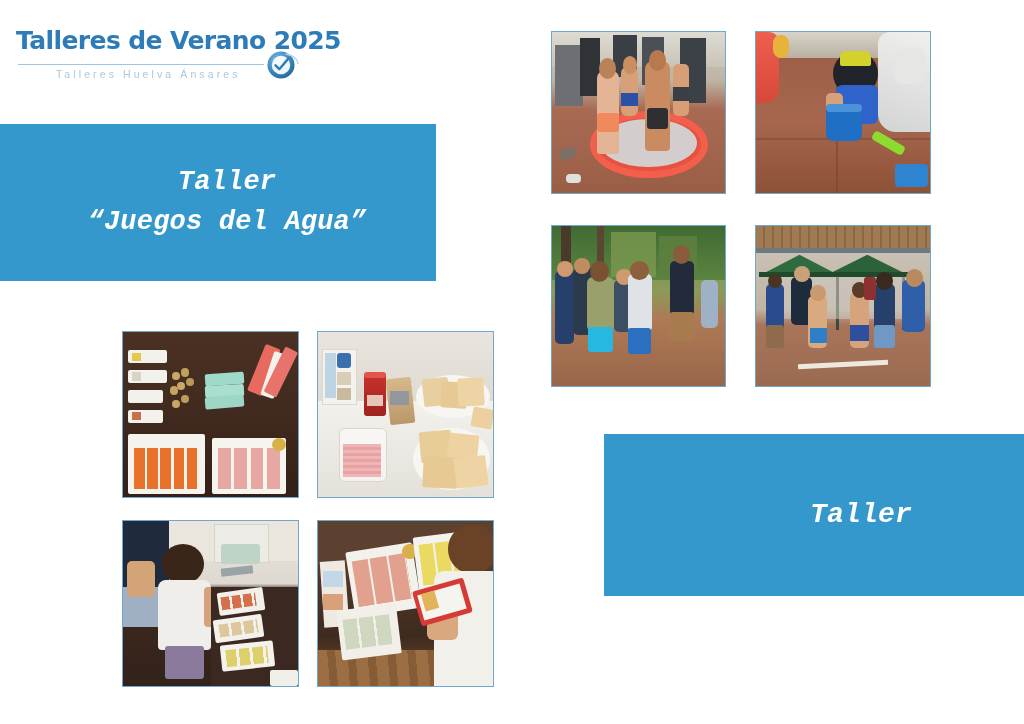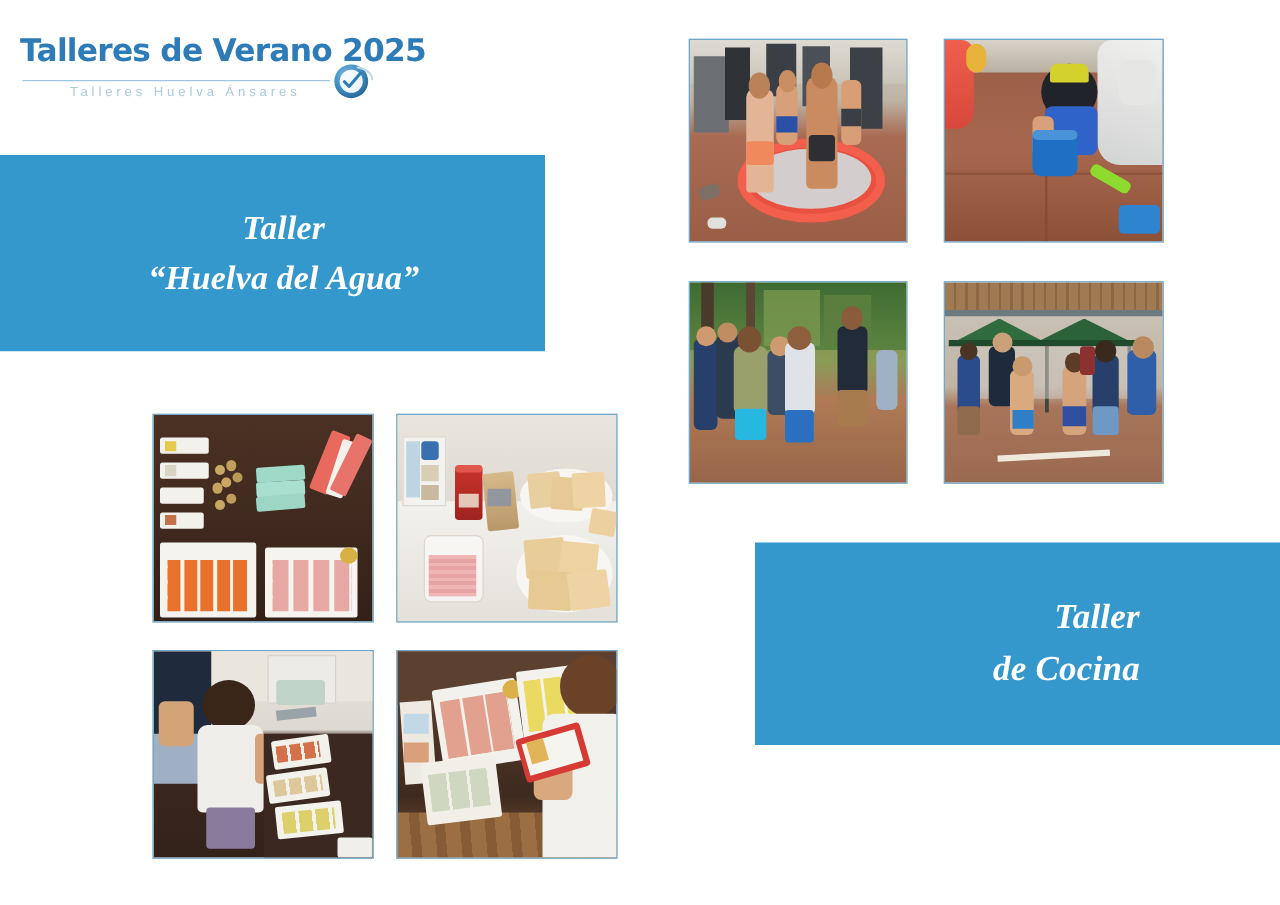--- a/index.html
+++ b/index.html
@@ -82,21 +82,21 @@
   }
   #caption-cocina {
     left: 604px;
     top: 434px;
     width: 420px;
     height: 162px;
     align-items: flex-end;
     padding-right: 112px;
   }
   .caption-line {
-    font-family: Liberation Serif, serif;
+    font-family: Liberation Mono, monospace;
     font-style: italic;
     font-weight: bold;
     font-size: 27px;
     line-height: 1.45;
     white-space: nowrap;
     letter-spacing: 0.2px;
   }
   #caption-cocina .caption-line {
     font-size: 28px;
     line-height: 1.5;
@@ -164,26 +164,25 @@
         <circle cx="15" cy="17" r="13.5" fill="url(#lgGrad)"></circle>
         <circle cx="15" cy="17" r="9.2" fill="#ffffff" opacity="0.92"></circle>
         <path d="M9.5 17.3 L13.3 21.2 L22.5 10.4" fill="none" stroke="#2E7FB4" stroke-width="2.4" stroke-linecap="round" stroke-linejoin="round"></path>
         <path d="M20 6 C27 7 31.5 11 31.8 15.5" fill="none" stroke="#BBD8EA" stroke-width="1.6" stroke-linecap="round"></path>
       </svg>
     </div>
   </div>
 
   <div class="caption-box" id="caption-autonomia">
     <div class="caption-line">Taller</div>
-    <div class="caption-line">“Huelva del Agua”</div>
+    <div class="caption-line">“Juegos del Agua”</div>
   </div>
 
   <div class="caption-box" id="caption-cocina">
     <div class="caption-line">Taller</div>
-    <div class="caption-line">de Cocina</div>
   </div>
 
   <div class="photo-grid" id="grid-agua">
 
     <div class="photo">
       <div class="scene">
         <div class="sh" style="inset:0;background:linear-gradient(180deg,#cfc9bd 0%,#bdb4a6 30%,#a86a52 48%,#9a5e47 100%)"></div>
         <div class="sh" style="left:0;top:0;width:100%;height:22%;background:linear-gradient(180deg,#dedbd3,#c9c4b8)"></div>
         <div class="sh" style="left:2%;top:8%;width:16%;height:38%;background:#6c6f74"></div>
         <div class="sh" style="left:16%;top:4%;width:12%;height:36%;background:#2f3338"></div>

